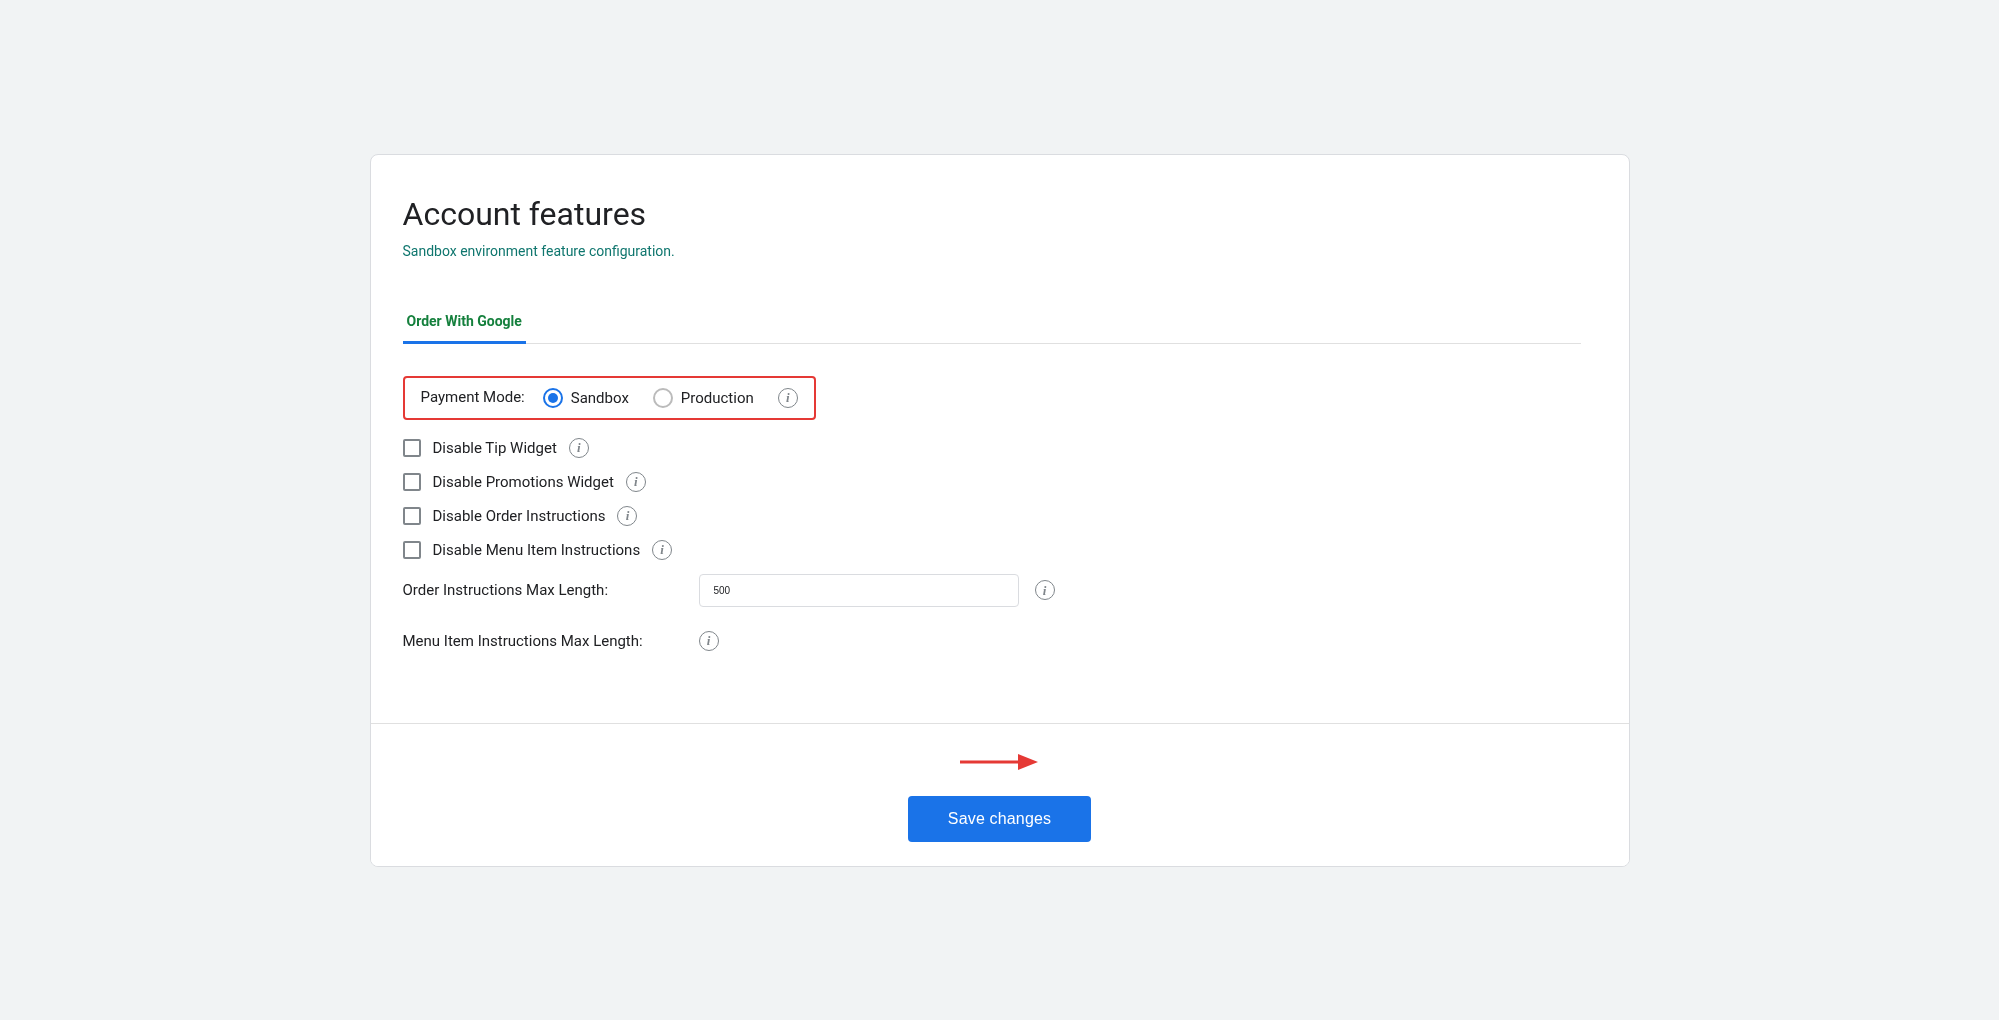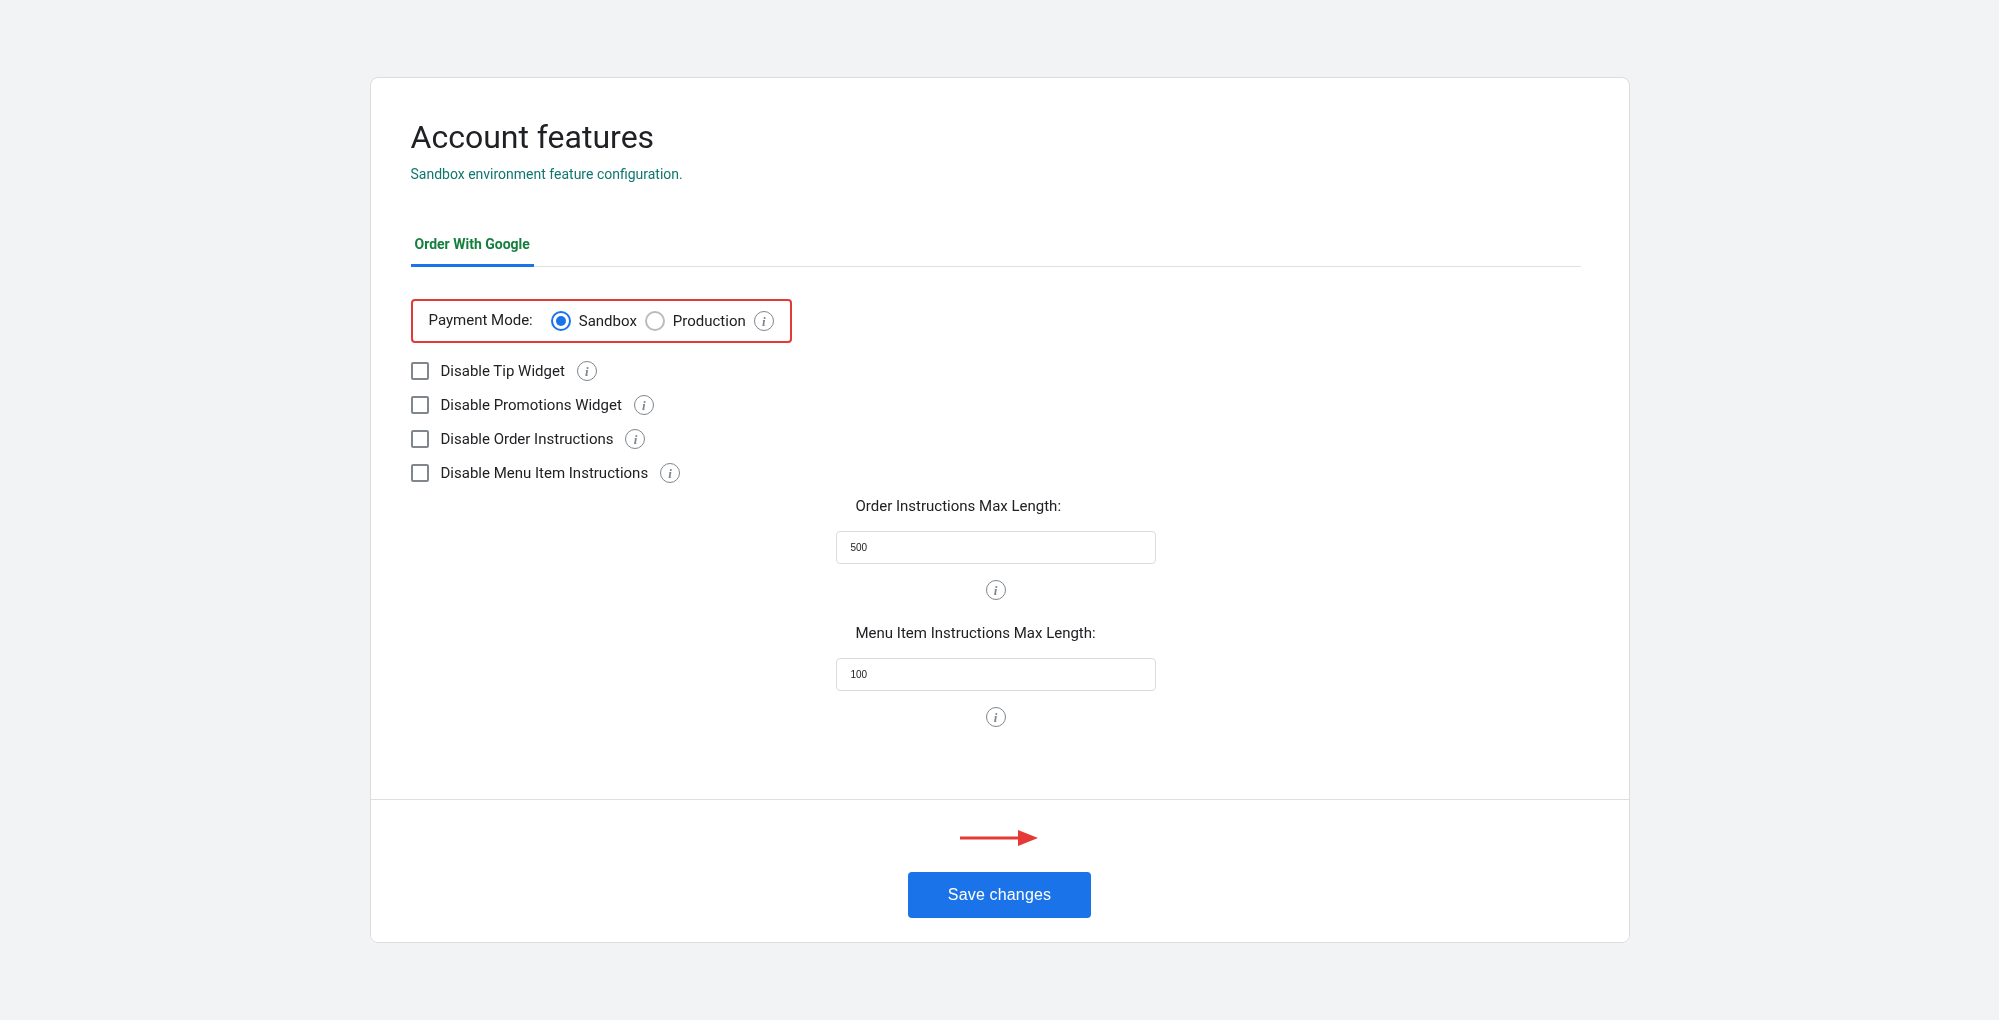--- a/index.html
+++ b/index.html
@@ -17,21 +17,21 @@
     .card {
       background: #fff;
       border-radius: 8px;
       border: 1px solid #dadce0;
       width: 1260px;
       max-width: 100%;
       overflow: hidden;
     }
 
     .card-body {
-      padding: 40px 48px 48px 40px;
+      padding: 40px 48px 48px 32px;
     }
 
     .page-title {
       font-size: 32px;
       font-weight: 400;
       color: #202124;
       margin-bottom: 10px;
     }
 
     .page-subtitle {
@@ -71,21 +71,21 @@
 
     .payment-mode-label {
       font-size: 15px;
       color: #202124;
       font-weight: 400;
     }
 
     .radio-group {
       display: flex;
       align-items: center;
-      gap: 8px;
+      gap: 24px;
     }
 
     .radio-option {
       display: flex;
       align-items: center;
       gap: 8px;
       cursor: pointer;
       font-size: 15px;
       color: #202124;
     }
@@ -150,21 +150,20 @@
       cursor: pointer;
     }
 
     .field-row {
       display: flex;
       align-items: center;
       gap: 16px;
       margin-bottom: 24px;
       font-size: 15px;
       color: #202124;
-      flex-direction: column;
     }
 
     .field-row label {
       white-space: nowrap;
       min-width: 280px;
     }
 
     .field-input {
       border: 1px solid #dadce0;
       border-radius: 4px;
@@ -268,21 +267,20 @@
 
     
     <div id="fields-container">
         <div class="field-row">
           <label>Order Instructions Max Length:</label>
           <input type="text" class="field-input" value="500" style="">
           <span class="info-icon">i</span>
         </div>
         <div class="field-row">
           <label>Menu Item Instructions Max Length:</label>
-          <input type="text" class="field-input" value="100" style="">
           <span class="info-icon">i</span>
         </div>
       </div>
 
   </div>
 
   <div class="card-footer">
     <div class="arrow-container">
       <svg class="arrow-svg" viewBox="0 0 80 28" xmlns="http://www.w3.org/2000/svg">
         <line x1="0" y1="14" x2="58" y2="14" stroke="#e53935" stroke-width="3"></line>

